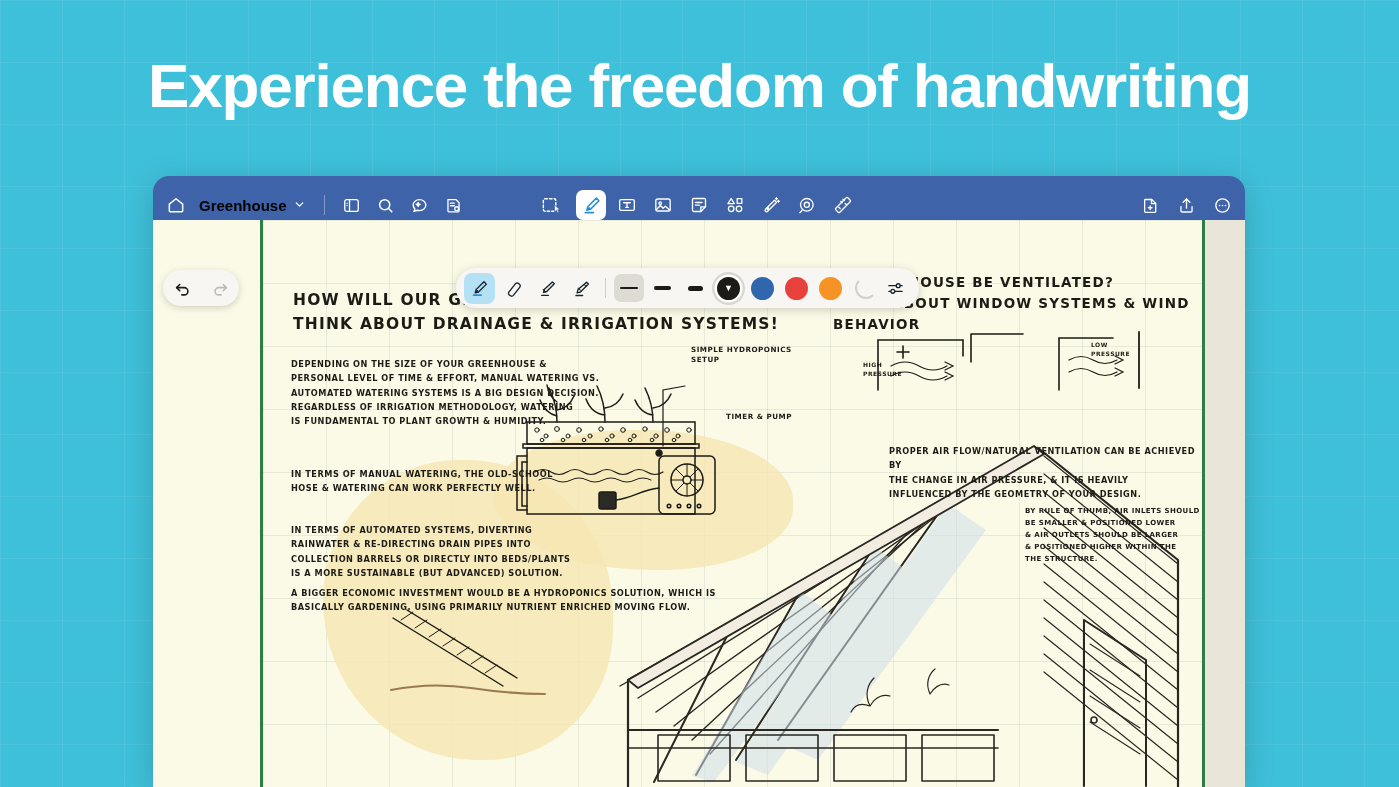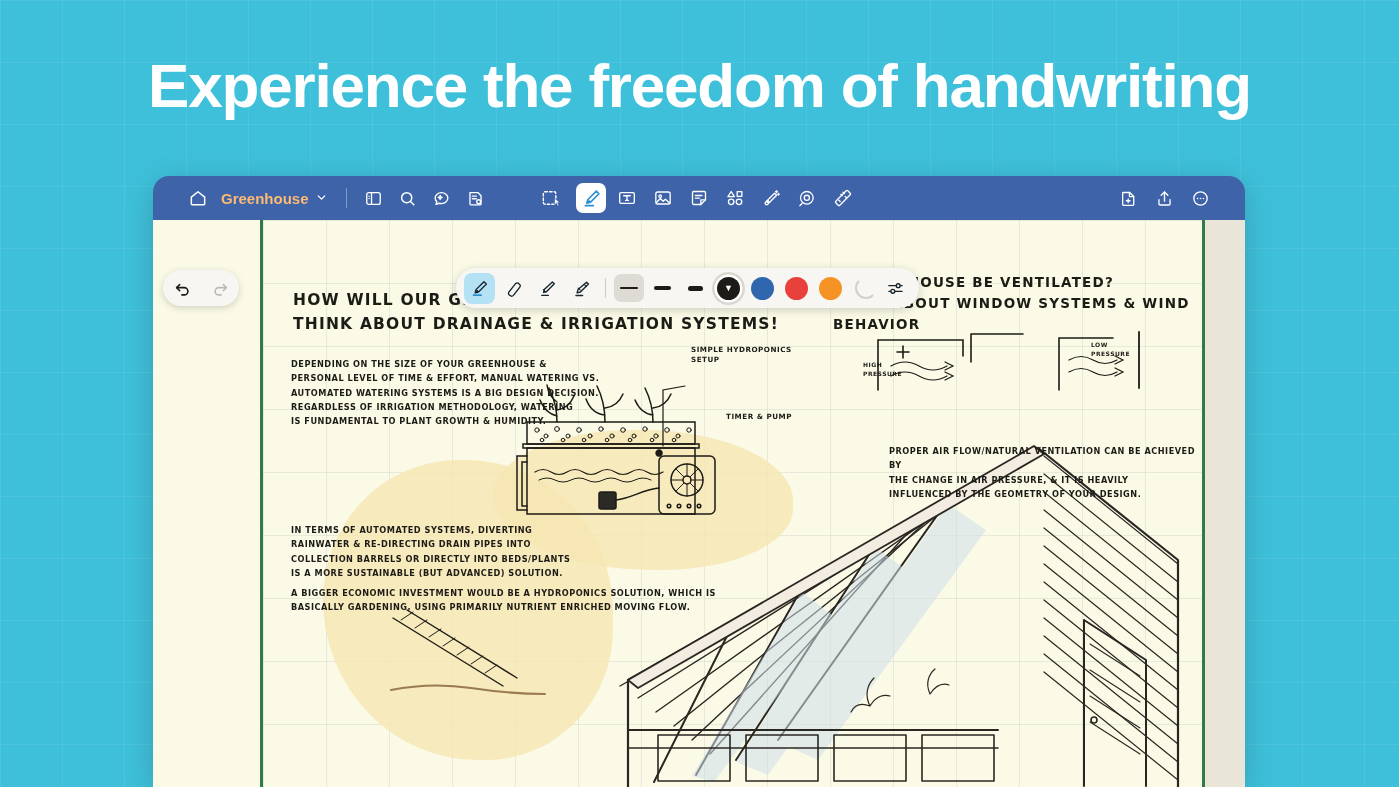--- a/index.html
+++ b/index.html
@@ -41,23 +41,23 @@
     border-radius: 16px 16px 0 0;
     overflow: hidden;
     box-shadow: 0 6px 30px rgba(0,0,0,0.18);
   }
 
   .toolbar {
     position: relative;
     height: 44px;
     background: #3e63a8;
     display: flex;
-    align-items: center;
-    padding: 0 30px;
-    color: #fdba74;
+    align-items: flex-end;
+    padding: 0 8px;
+    color: #000000;
   }
   .tb-group { display: flex; align-items: center; }
   .tb-left { gap: 4px; }
   .tb-center {
     position: absolute;
     left: 50%; transform: translateX(-50%);
     display: flex; align-items: center; gap: 6px;
   }
   .tb-right { margin-left: auto; gap: 6px; display: flex; align-items: center; }
 
@@ -543,30 +543,37 @@
       <div class="hw hw-head" style="left:30px; top:68px;">HOW WILL OUR GREENHOUSE SUPPLY &amp; EXPEL WATER?
 THINK ABOUT DRAINAGE &amp; IRRIGATION SYSTEMS!</div>
       <div class="hw hw-head" style="left:570px; top:52px; font-size:13.5px;">R GREENHOUSE BE VENTILATED?
 THINK ABOUT WINDOW SYSTEMS &amp; WIND BEHAVIOR</div>
 
       <div class="hw hw-body" style="left:28px; top:137px;">DEPENDING ON THE SIZE OF YOUR GREENHOUSE &amp;
 PERSONAL LEVEL OF TIME &amp; EFFORT, MANUAL WATERING VS.
 AUTOMATED WATERING SYSTEMS IS A BIG DESIGN DECISION.
 REGARDLESS OF IRRIGATION METHODOLOGY, WATERING
 IS FUNDAMENTAL TO PLANT GROWTH &amp; HUMIDITY.</div>
+      <div class="hw hw-body" style="left:28px; top:247px;">IN TERMS OF MANUAL WATERING, THE OLD-SCHOOL
+HOSE &amp; WATERING CAN WORK PERFECTLY WELL.</div>
       <div class="hw hw-body" style="left:28px; top:303px;">IN TERMS OF AUTOMATED SYSTEMS, DIVERTING
 RAINWATER &amp; RE-DIRECTING DRAIN PIPES INTO
 COLLECTION BARRELS OR DIRECTLY INTO BEDS/PLANTS
 IS A MORE SUSTAINABLE (BUT ADVANCED) SOLUTION.</div>
       <div class="hw hw-body" style="left:28px; top:366px;">A BIGGER ECONOMIC INVESTMENT WOULD BE A HYDROPONICS SOLUTION, WHICH IS
 BASICALLY GARDENING, USING PRIMARILY NUTRIENT ENRICHED MOVING FLOW.</div>
 
       <div class="hw hw-body" style="left:626px; top:224px;">PROPER AIR FLOW/NATURAL VENTILATION CAN BE ACHIEVED BY
 THE CHANGE IN AIR PRESSURE, &amp; IT IS HEAVILY
 INFLUENCED BY THE GEOMETRY OF YOUR DESIGN.</div>
+      <div class="hw hw-small" style="left:762px; top:286px;">BY RULE OF THUMB, AIR INLETS SHOULD
+BE SMALLER &amp; POSITIONED LOWER
+&amp; AIR OUTLETS SHOULD BE LARGER
+&amp; POSITIONED HIGHER WITHIN THE
+THE STRUCTURE.</div>
 
       <div class="hw hw-label" style="left:428px; top:125px;">SIMPLE HYDROPONICS
 SETUP</div>
       <div class="hw hw-label" style="left:463px; top:192px;">TIMER &amp; PUMP</div>
       <div class="hw hw-label" style="left:600px; top:140px; font-size:6px; line-height:1.5;">HIGH
 PRESSURE</div>
       <div class="hw hw-label" style="left:828px; top:120px; font-size:6px; line-height:1.5;">LOW
 PRESSURE</div>
     </div>
 

